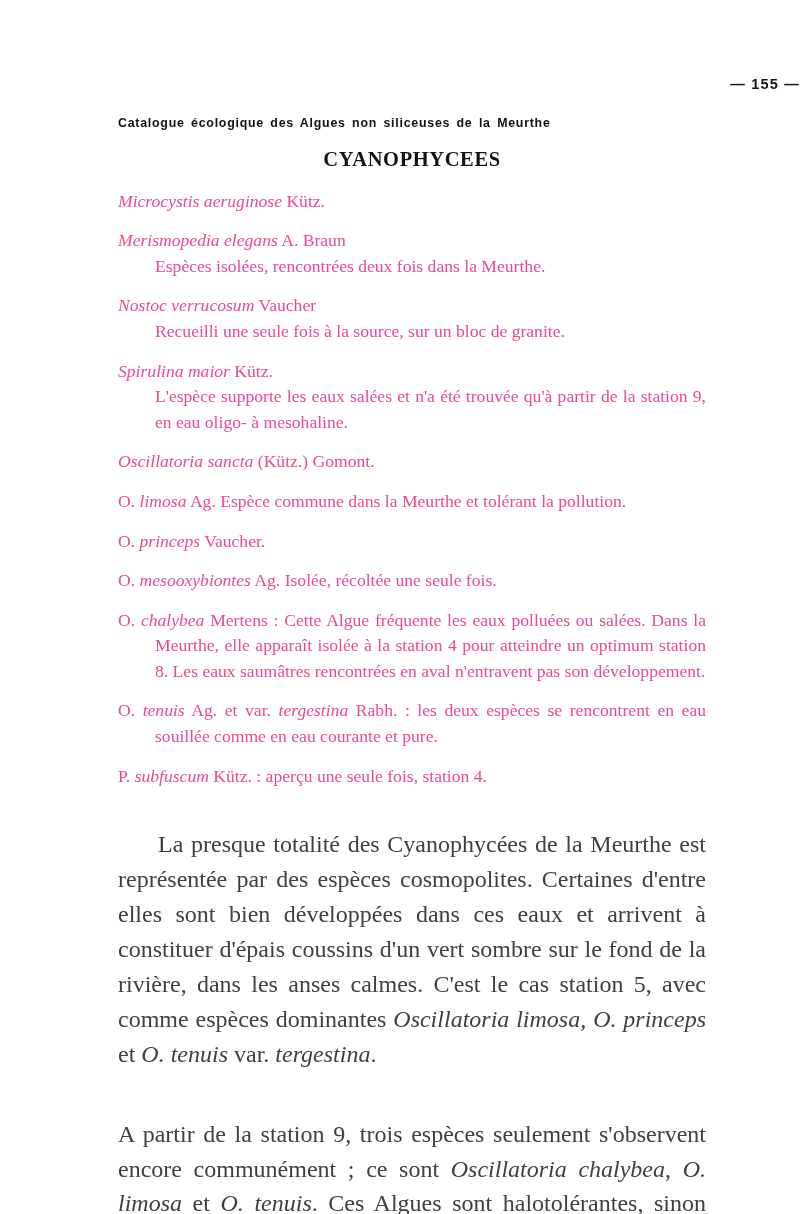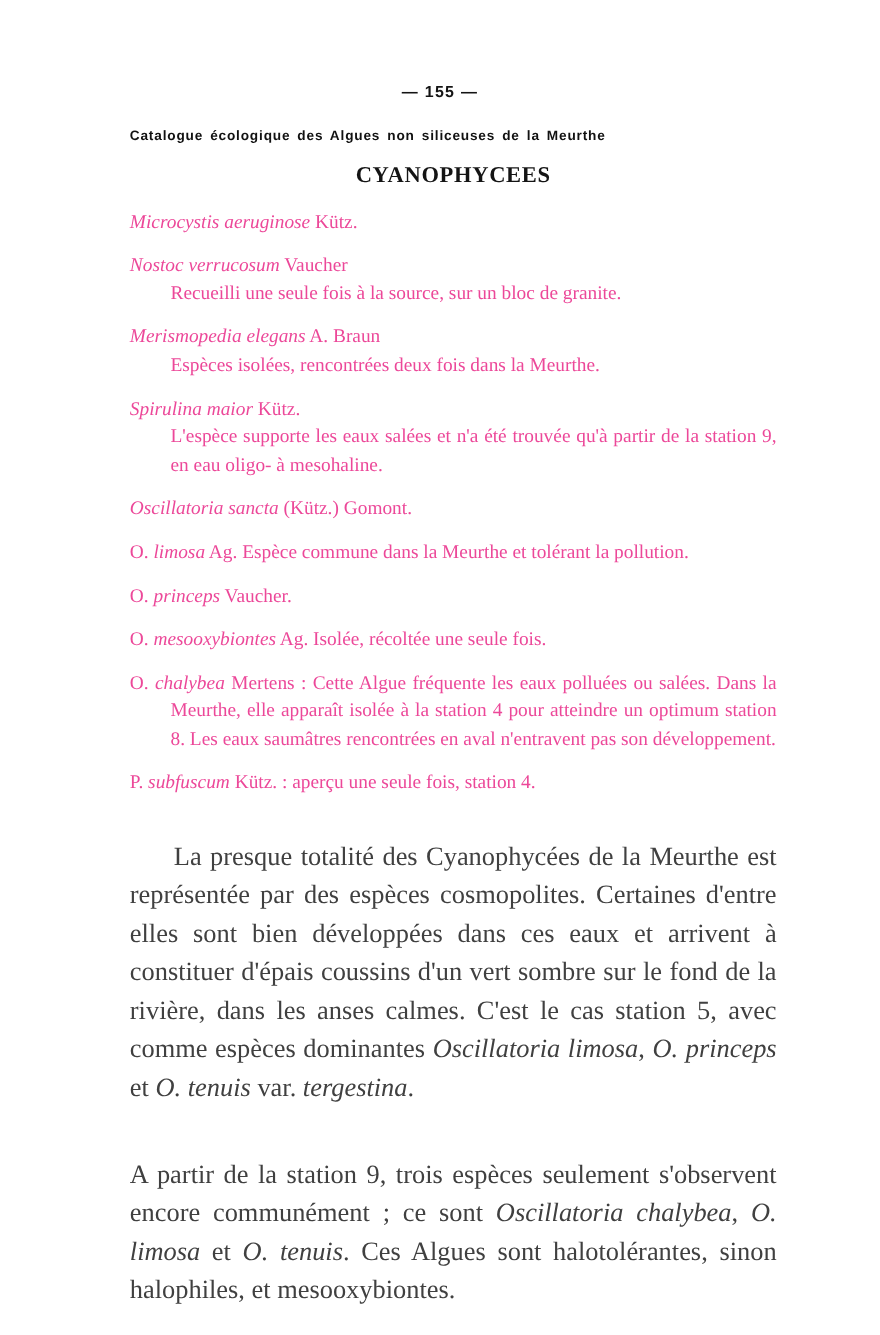--- a/index.html
+++ b/index.html
@@ -25,21 +25,21 @@
     width: 800px;
     height: 1214px;
   }
 
   
   .folio {
     position: absolute;
     top: 76px;
     left: 0;
     width: 800px;
-    text-align: center;
+    text-align: right;
     font-family: "Liberation Sans", sans-serif;
     font-weight: bold;
     font-size: 14.5px;
     letter-spacing: 1.2px;
     color: #141414;
   }
 
   
   .running-head {
     position: absolute;
@@ -121,37 +121,38 @@
   <div class="folio">— 155 —</div>
 
   <div class="running-head">Catalogue écologique des Algues non siliceuses de la Meurthe</div>
 
   <div class="column">
 
     <h1 class="section-title">CYANOPHYCEES</h1>
 
     <p class="entry"><i class="sci">Microcystis aeruginose</i><span> Kütz.</span></p>
 
+    <p class="entry"><i class="sci">Merismopedia elegans</i><span> A. Braun</span><br><span>Espèces isolées, rencontrées deux fois dans la Meurthe.</span></p>
+
     <p class="entry"><i class="sci">Nostoc verrucosum</i><span> Vaucher</span><br><span>Recueilli une seule fois à la source, sur un bloc de granite.</span></p>
-
-    <p class="entry"><i class="sci">Merismopedia elegans</i><span> A. Braun</span><br><span>Espèces isolées, rencontrées deux fois dans la Meurthe.</span></p>
 
     <p class="entry"><i class="sci">Spirulina maior</i><span> Kütz.</span><br><span>L'espèce supporte les eaux salées et n'a été trouvée qu'à partir de la station 9, en eau oligo- à mesohaline.</span></p>
 
     <p class="entry"><i class="sci">Oscillatoria sancta</i><span> (Kütz.) Gomont.</span></p>
 
     <p class="entry"><span>O. </span><i class="sci">limosa</i><span> Ag. Espèce commune dans la Meurthe et tolérant la pollution.</span></p>
 
     <p class="entry"><span>O. </span><i class="sci">princeps</i><span> Vaucher.</span></p>
 
 
     <p class="entry"><span>O. </span><i class="sci">mesooxybiontes</i><span> Ag. Isolée, récoltée une seule fois.</span></p>
 
     <p class="entry"><span>O. </span><i class="sci">chalybea</i><span> Mertens : Cette Algue fréquente les eaux polluées ou salées. Dans la Meurthe, elle apparaît isolée à la station 4 pour atteindre un optimum station 8. Les eaux saumâtres rencontrées en aval n'entravent pas son développement.</span></p>
 
+    <p class="entry"><span>O. </span><i class="sci">tenuis</i><span> Ag. et var. </span><i class="sci">tergestina</i><span> Rabh. : les deux espèces se rencontrent en eau souillée comme en eau courante et pure.</span></p>
 
 
     <p class="entry"><span>P. </span><i class="sci">subfuscum</i><span> Kütz. : aperçu une seule fois, station 4.</span></p>
 
     <p class="para indented blockA"><span>La presque totalité des Cyanophycées de la Meurthe est représentée par des espèces cosmopolites. Certaines d'entre elles sont bien développées dans ces eaux et arrivent à constituer d'épais coussins d'un vert sombre sur le fond de la rivière, dans les anses calmes. C'est le cas station 5, avec comme espèces dominantes </span><i class="sci">Oscillatoria limosa</i><span>, </span><i class="sci">O. princeps</i><span> et </span><i class="sci">O. tenuis</i><span> var. </span><i class="sci">tergestina</i><span>.</span></p>
 
     <p class="para blockB"><span>A partir de la station 9, trois espèces seulement s'observent encore communément ; ce sont </span><i class="sci">Oscillatoria chalybea</i><span>, </span><i class="sci">O. limosa</i><span> et </span><i class="sci">O. tenuis</i><span>. Ces Algues sont halotolérantes, sinon halophiles, et mesooxybiontes.</span></p>
 
   </div>
 </div>

